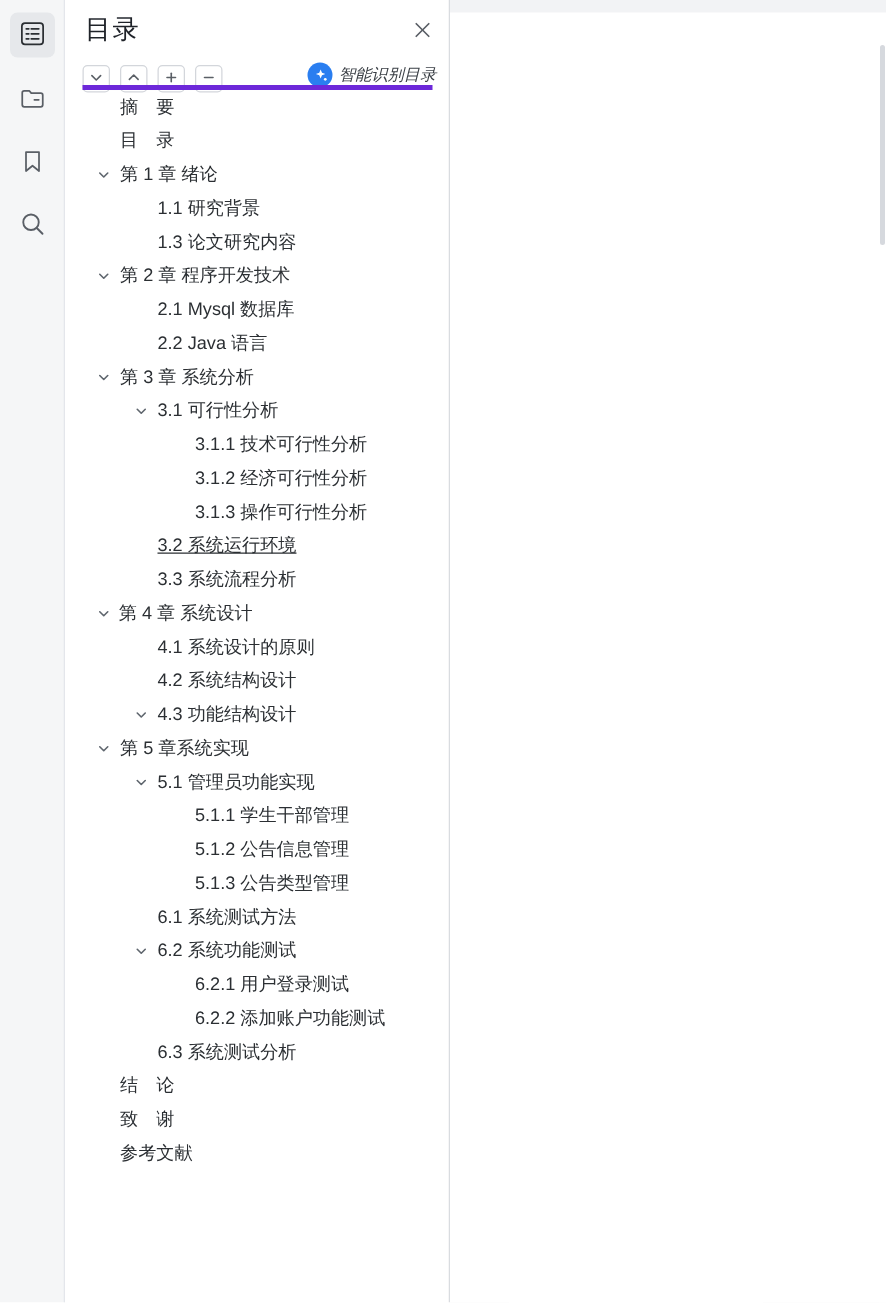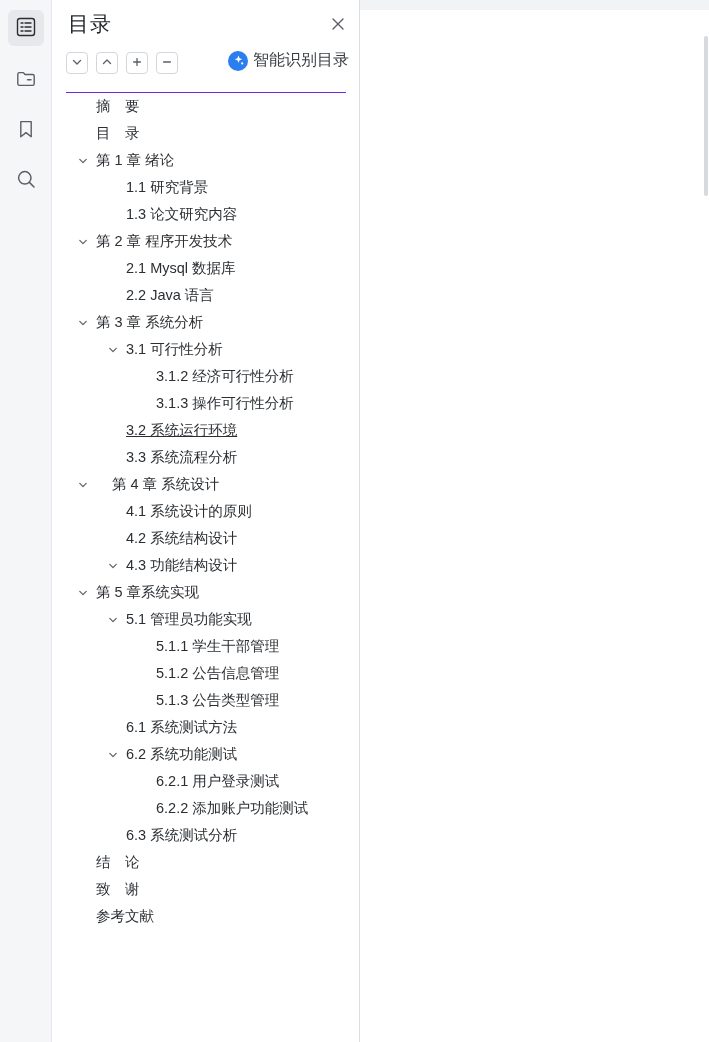--- a/index.html
+++ b/index.html
@@ -121,33 +121,34 @@
   }
   .smart-toc-icon {
     width: 20px; height: 20px;
     border-radius: 50%;
     background: #2a7ef0;
     display: flex;
     align-items: center;
     justify-content: center;
   }
   .smart-toc-label {
-    font-size: 16px;
+    font-size: 13px;
     color: #3a3f45;
+    font-style: italic;
   }
 
   
   .outline {
     position: absolute;
-    left: 14px; top: 92px;
+    left: 14px; top: 68px;
     width: 280px;
     height: 948px;
     overflow: hidden;
     box-sizing: border-box;
-    border-top: 1px solid #6d28d9;
+    border-top: 4px solid #6d28d9;
   }
   .toc-row {
     position: relative;
     height: 27px;
     display: flex;
     align-items: center;
     cursor: pointer;
     white-space: nowrap;
   }
   .caret {
@@ -340,38 +341,41 @@
       </div>
       <div class="toc-row">
         <span class="caret" style="left: 40px;">
           <svg width="12" height="12" viewBox="0 0 12 12" fill="none">
             <polyline points="2.8,4.4 6,7.6 9.2,4.4" stroke="currentColor" stroke-width="1.3" fill="none" stroke-linecap="round" stroke-linejoin="round"></polyline>
           </svg>
         </span>
         <span class="toc-text" style="margin-left: 60px;">3.1 可行性分析</span>
       </div>
       <div class="toc-row">
+        <span class="toc-text" style="margin-left: 90px;">3.1.1 技术可行性分析</span>
+      </div>
+      <div class="toc-row">
         <span class="toc-text" style="margin-left: 90px;">3.1.2 经济可行性分析</span>
       </div>
       <div class="toc-row">
         <span class="toc-text" style="margin-left: 90px;">3.1.3 操作可行性分析</span>
       </div>
       <div class="toc-row">
         <span class="toc-text" style="margin-left: 60px; text-decoration: underline;">3.2 系统运行环境</span>
       </div>
       <div class="toc-row">
         <span class="toc-text" style="margin-left: 60px;">3.3 系统流程分析</span>
       </div>
       <div class="toc-row">
         <span class="caret" style="left: 10px;">
           <svg width="12" height="12" viewBox="0 0 12 12" fill="none">
             <polyline points="2.8,4.4 6,7.6 9.2,4.4" stroke="currentColor" stroke-width="1.3" fill="none" stroke-linecap="round" stroke-linejoin="round"></polyline>
           </svg>
         </span>
-        <span class="toc-text" style="margin-left: 46px;">第 4 章  系统设计</span>
+        <span class="toc-text" style="margin-left: 29px;">第 4 章  系统设计</span>
       </div>
       <div class="toc-row">
         <span class="toc-text" style="margin-left: 60px;">4.1  系统设计的原则</span>
       </div>
       <div class="toc-row">
         <span class="toc-text" style="margin-left: 60px;">4.2  系统结构设计</span>
       </div>
       <div class="toc-row">
         <span class="caret" style="left: 40px;">
           <svg width="12" height="12" viewBox="0 0 12 12" fill="none">

